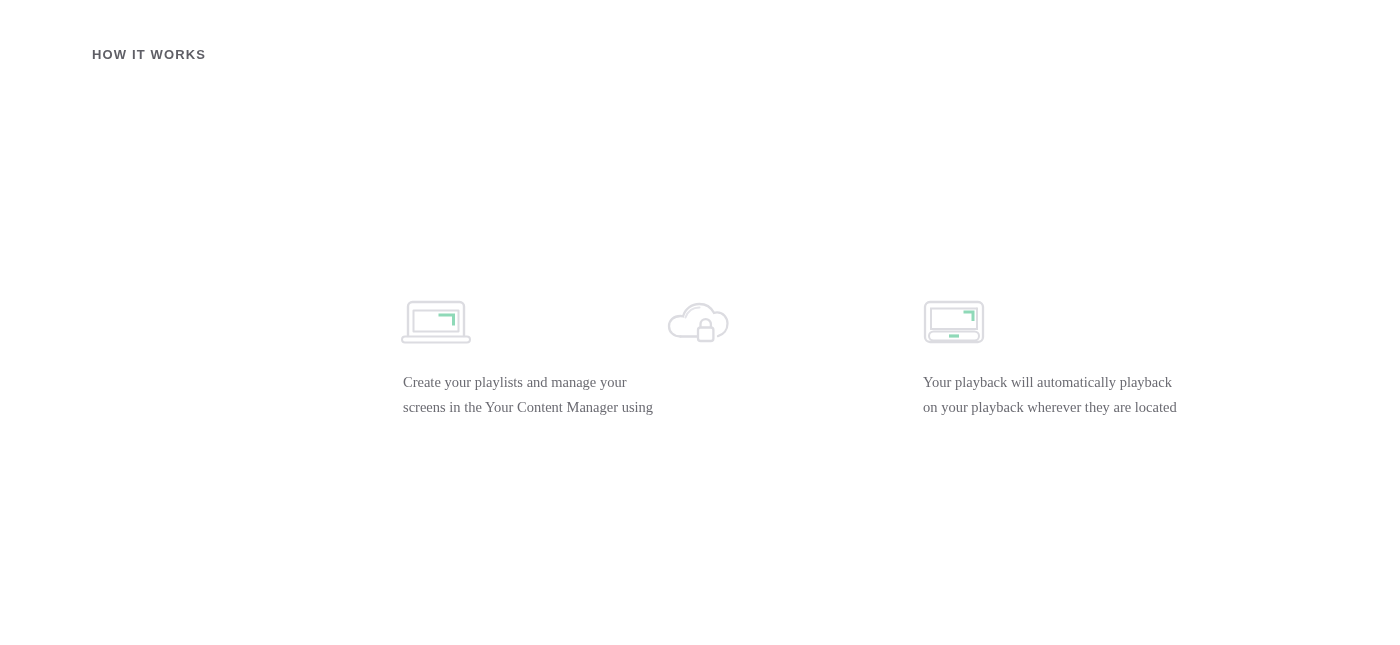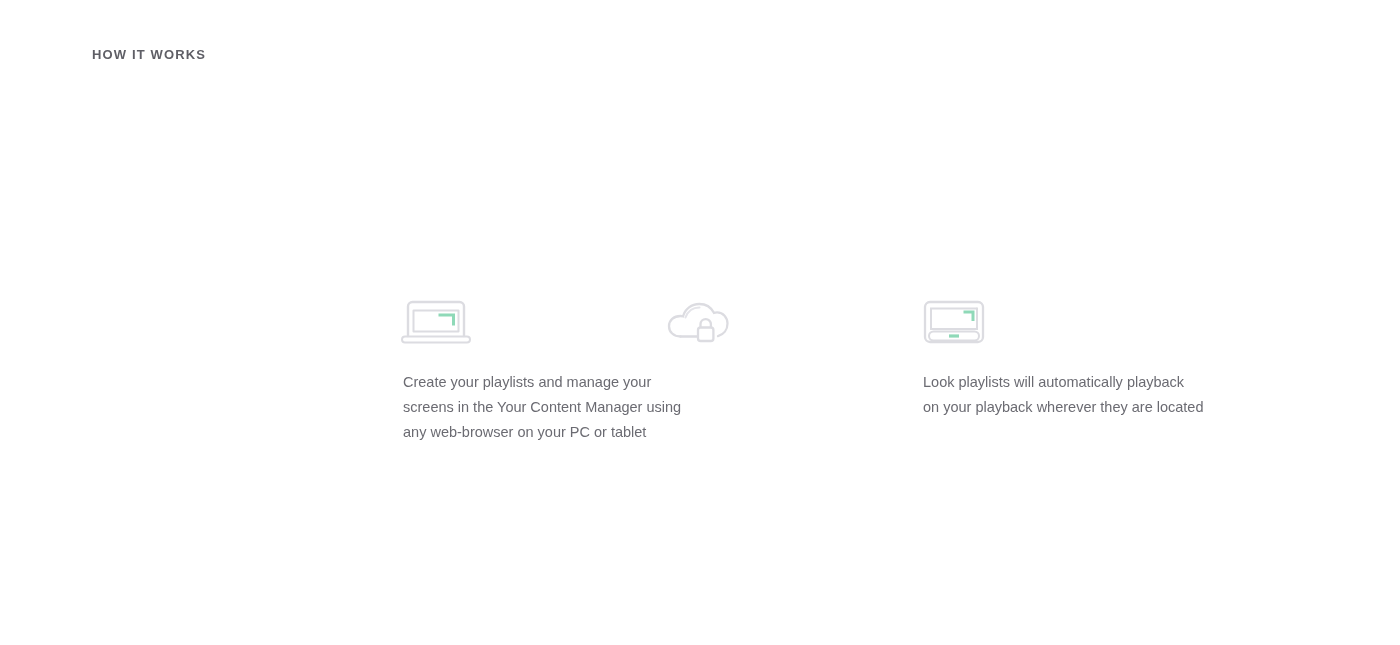--- a/index.html
+++ b/index.html
@@ -65,21 +65,21 @@
 
   
   .caption {
     position: absolute;
     top: 370px;
     font-size: 14.5px;
     line-height: 25.2px;
     color: #6b6b72;
     font-family: "Liberation Sans", sans-serif;
   }
-  .caption .line { display: block; white-space: nowrap; }
+  .caption .line { display: block; white-space: nowrap; font-family: Liberation Serif, serif; }
   .caption.cap-left  { left: 403px; width: 300px; }
   .caption.cap-right { left: 923px; width: 300px; }
 </style>
 </head>
 <body>
 
 <div class="page">
 
   <div class="section-title">HOW IT WORKS</div>
 
@@ -136,21 +136,20 @@
 
       <rect x="6" y="33.5" width="50" height="9" rx="4.5" stroke="#dcdce1" stroke-width="2" fill="none"></rect>
 
       <path d="M26 38 H36" stroke="#8fd9b8" stroke-width="3.2" fill="none" stroke-linecap="butt"></path>
     </svg>
   </div>
 
   <div class="caption cap-left">
     <span class="line">Create your playlists and manage your</span>
     <span class="line">screens in the Your Content Manager using</span>
-    <span class="line">any web-browser on your PC or tablet</span>
   </div>
 
   <div class="caption cap-right">
-    <span class="line">Look playlists will automatically playback</span>
+    <span class="line">Your playback will automatically playback</span>
     <span class="line">on your playback wherever they are located</span>
   </div>
 
 </div>
 
 </body></html>

